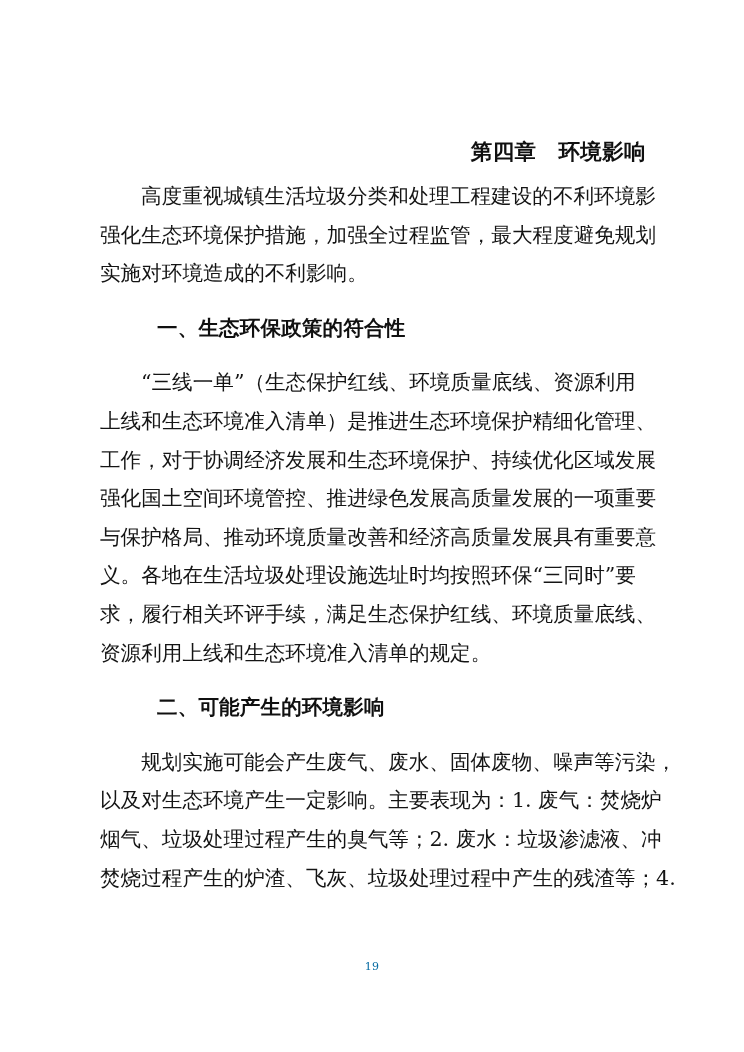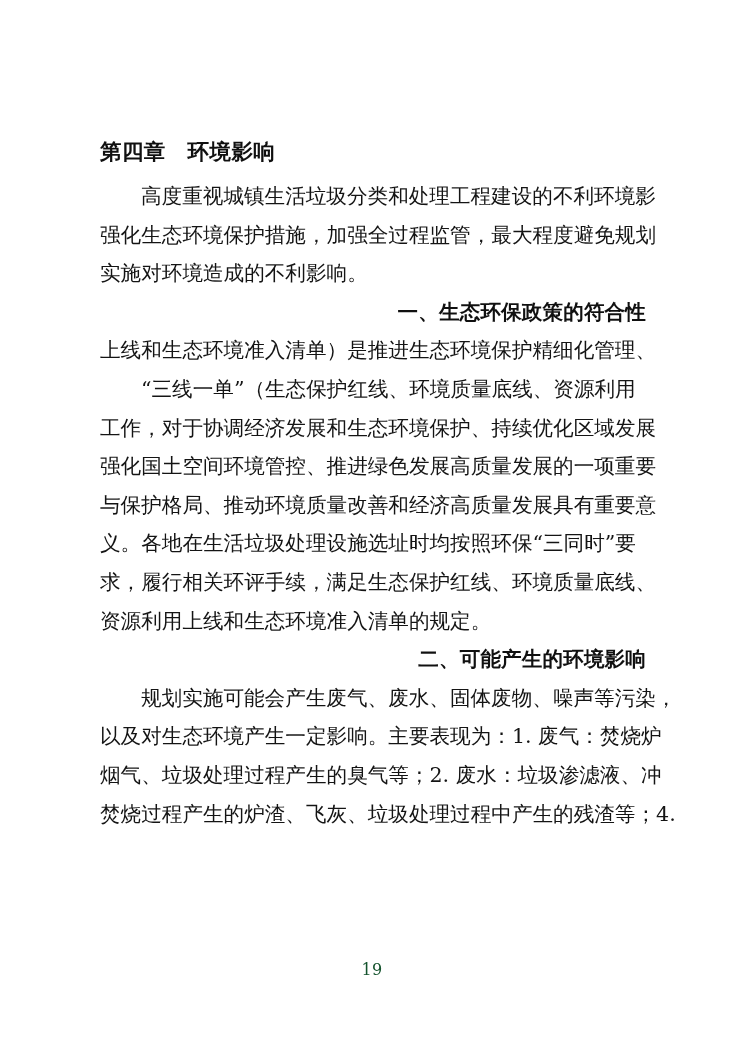--- a/index.html
+++ b/index.html
@@ -32,38 +32,37 @@
     top: 133px;
     width: 546px;
   }
 
   
   .chapter-title {
     font-family: "DejaVu Sans", "Liberation Sans", sans-serif;
     font-weight: bold;
     font-size: 21.5px;
     line-height: 38px;
-    text-align: left;
+    text-align: right;
     letter-spacing: 0.4px;
     color: #101010;
     white-space: pre;
     margin: 0 0 6px 0;
   }
 
   
   .section-heading {
     font-family: "DejaVu Sans", "Liberation Sans", sans-serif;
     font-weight: bold;
     font-size: 20.5px;
     line-height: 38.6px;
     color: #101010;
     text-indent: 41px;
     letter-spacing: 0.2px;
-    margin: 0;
-    text-align: right;
+    margin: 16px;
   }
 
   
   .body-para {
     font-family: "DejaVu Serif", "Liberation Serif", serif;
     font-size: 20.6px;
     line-height: 38.6px;
     color: #141414;
     margin: 0;
     text-align: justify;
@@ -82,22 +81,22 @@
   }
 
   
   .page-number {
     position: absolute;
     left: 0;
     top: 960px;
     width: 744px;
     text-align: center;
     font-family: "DejaVu Serif", "Liberation Serif", serif;
-    font-size: 16px;
-    color: #14532d;
+    font-size: 11px;
+    color: #0369a1;
     letter-spacing: 0.3px;
   }
 </style>
 </head>
 <body>
 
 <div class="page">
 
   <div class="content">
 
@@ -105,22 +104,22 @@
 
     <p class="body-para">
       <span class="line indent">高度重视城镇生活垃圾分类和处理工程建设的不利环境影</span>
       <span class="line">强化生态环境保护措施，加强全过程监管，最大程度避免规划</span>
       <span class="line">实施对环境造成的不利影响。</span>
     </p>
 
     <h2 class="section-heading">一、生态环保政策的符合性</h2>
 
     <p class="body-para">
+      <span class="line indent">“三线一单”（生态保护红线、环境质量底线、资源利用</span>
       <span class="line">上线和生态环境准入清单）是推进生态环境保护精细化管理、</span>
-      <span class="line indent">“三线一单”（生态保护红线、环境质量底线、资源利用</span>
       <span class="line">工作，对于协调经济发展和生态环境保护、持续优化区域发展</span>
       <span class="line">强化国土空间环境管控、推进绿色发展高质量发展的一项重要</span>
       <span class="line">与保护格局、推动环境质量改善和经济高质量发展具有重要意</span>
       <span class="line">义。各地在生活垃圾处理设施选址时均按照环保“三同时”要</span>
       <span class="line">求，履行相关环评手续，满足生态保护红线、环境质量底线、</span>
       <span class="line">资源利用上线和生态环境准入清单的规定。</span>
     </p>
 
     <h2 class="section-heading">二、可能产生的环境影响</h2>
 

